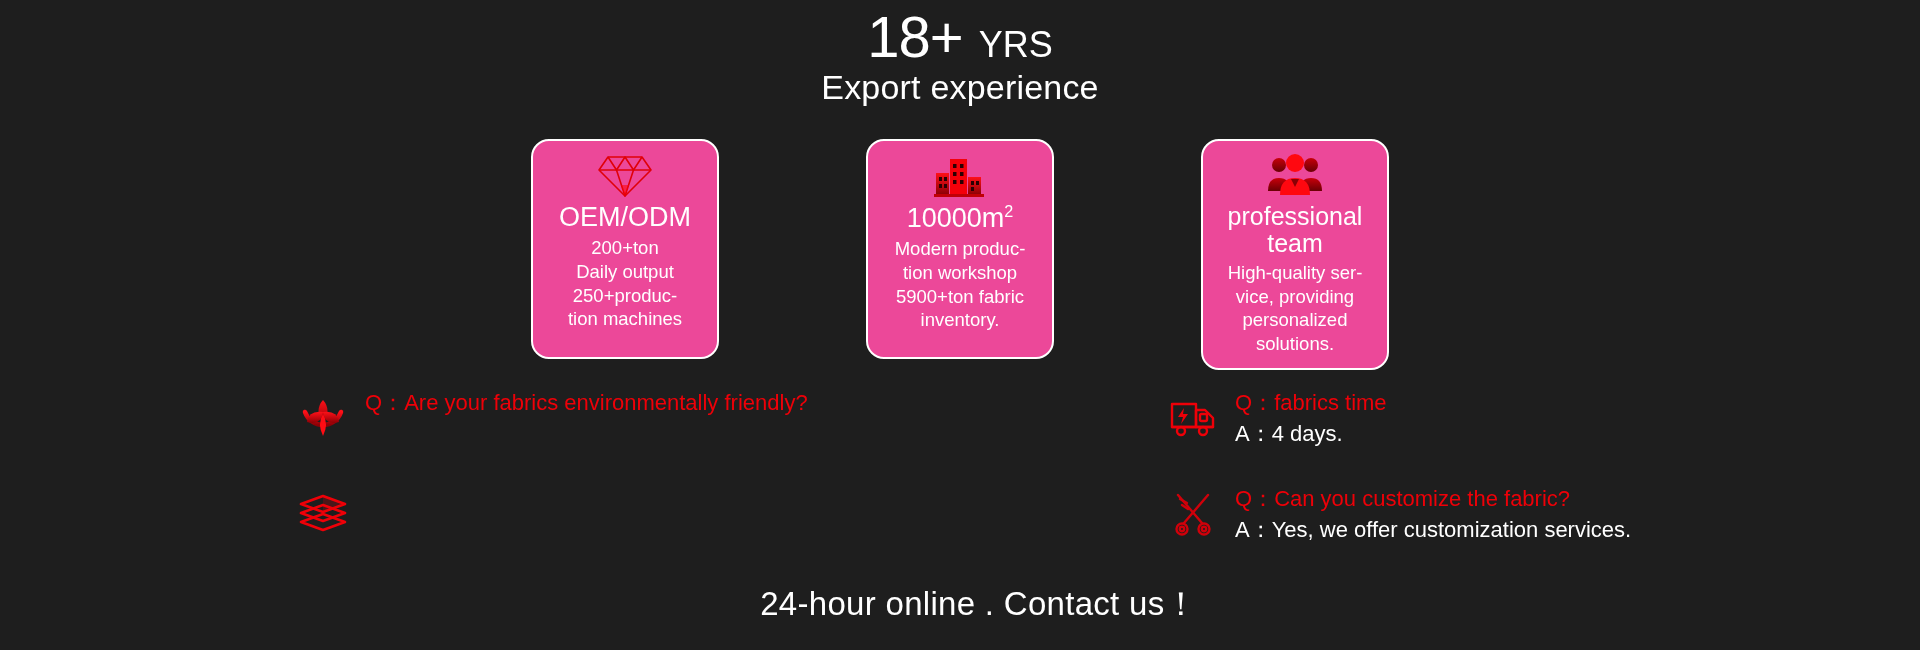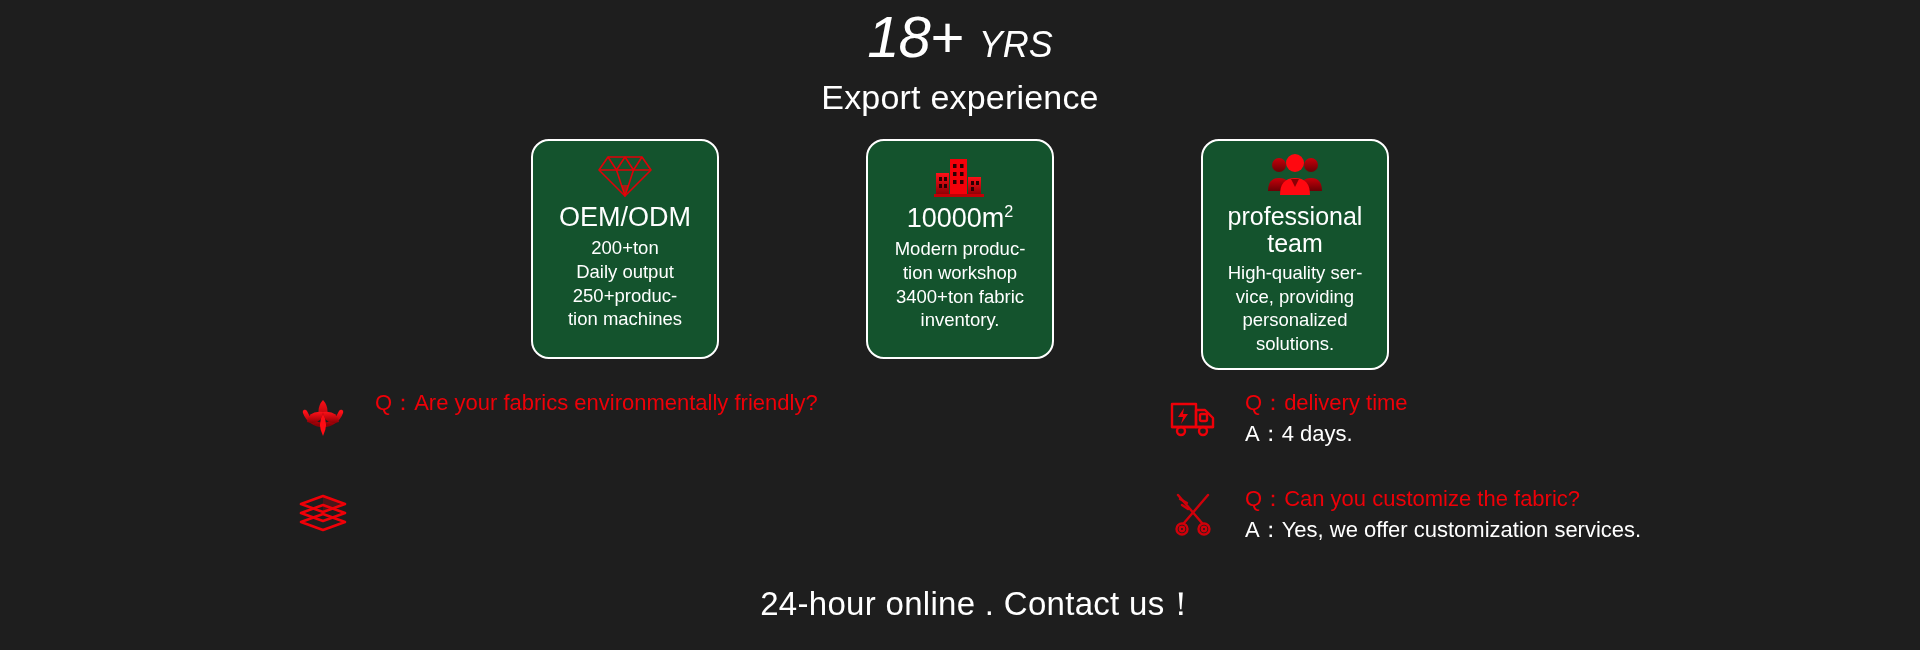--- a/index.html
+++ b/index.html
@@ -25,35 +25,34 @@
     left: 0;
     width: 1920px;
     text-align: center;
   }
   .hero-years {
     display: inline-flex;
     align-items: baseline;
     justify-content: center;
     color: #ffffff;
     line-height: 1;
-    font-style: italic;
   }
   .hero-num {
     font-size: 58px;
     font-weight: 400;
     letter-spacing: -1px;
   }
   .hero-yrs {
     font-size: 36px;
     font-weight: 400;
     letter-spacing: 0px;
     margin-left: 16px;
   }
   .hero-sub {
-    margin-top: 12px;
+    margin-top: 2px;
     font-size: 34px;
     font-weight: 400;
     color: #ffffff;
     letter-spacing: 0.2px;
   }
 
   
   .cards {
     position: absolute;
     top: 139px;
@@ -66,21 +65,21 @@
   }
   .card {
     width: 188px;
     min-height: 220px;
     border: 2px solid #ffffff;
     border-radius: 18px;
     padding: 10px 6px 12px;
     display: flex;
     flex-direction: column;
     align-items: center;
-    background: #14532d;
+    background: #ec4899;
   }
   .card-icon {
     height: 50px;
     display: flex;
     align-items: center;
     justify-content: center;
     margin-bottom: 2px;
   }
   .card-title {
     font-size: 27px;
@@ -109,21 +108,21 @@
     left: 0;
     width: 1920px;
     display: grid;
     grid-template-columns: 870px 1050px;
     grid-template-rows: 96px 96px;
     padding-left: 295px;
   }
   .faq-item {
     display: flex;
     align-items: flex-start;
-    gap: 24px;
+    gap: 14px;
   }
   .faq-icon {
     width: 56px;
     height: 56px;
     flex: 0 0 56px;
     display: flex;
     align-items: center;
     justify-content: center;
     margin-top: 2px;
   }
@@ -219,21 +218,21 @@
               <rect x="28" y="27" width="3.5" height="4"></rect>
             <rect x="39" y="28" width="3" height="4"></rect>
               <rect x="44" y="28" width="3" height="4"></rect>
             <rect x="39" y="34" width="3" height="4"></rect>
           </g>
         </svg>
       </div>
       <div class="card-title"><span>10000m</span><span class="sup">2</span></div>
       <div class="card-desc">Modern produc-
 tion workshop
-3400+ton fabric
+5900+ton fabric
 inventory.</div>
     </div>
 
     <div class="card">
       <div class="card-icon">
         <svg width="56" height="46" viewBox="0 0 56 46">
           <defs>
             <linearGradient id="pplGrad" x1="0" y1="0" x2="0" y2="1">
               <stop offset="0%" stop-color="#c8000a"></stop>
               <stop offset="100%" stop-color="#6a0004"></stop>
@@ -289,21 +288,21 @@
             <path d="M27 13 H36 L44 21 V30 H27 Z"></path>
             <path d="M3 30 H44"></path>
             <circle cx="12" cy="34" r="4"></circle>
             <circle cx="34" cy="34" r="4"></circle>
             <rect x="31" y="17" width="7" height="7" rx="1.5"></rect>
           </g>
           <path d="M15 11 L9 20 H14 L12 27 L19 17 H14 Z" fill="#ef0008"></path>
         </svg>
       </div>
       <div class="faq-text">
-        <div class="faq-q"><span class="lbl">Q：</span><span>delivery time</span></div>
+        <div class="faq-q"><span class="lbl">Q：</span><span>fabrics time</span></div>
         <div class="faq-a"><span class="lbl">A：</span><span>4 days.</span></div>
       </div>
     </div>
 
     <div class="faq-item">
       <div class="faq-icon">
         <svg width="52" height="46" viewBox="0 0 52 46">
           <g fill="none" stroke="#ef0008" stroke-width="2.6" stroke-linejoin="round">
             <path d="M4 13 L26 5 L48 13 L26 21 Z"></path>
             <path d="M4 22 L26 14 L48 22 L26 30 Z"></path>

